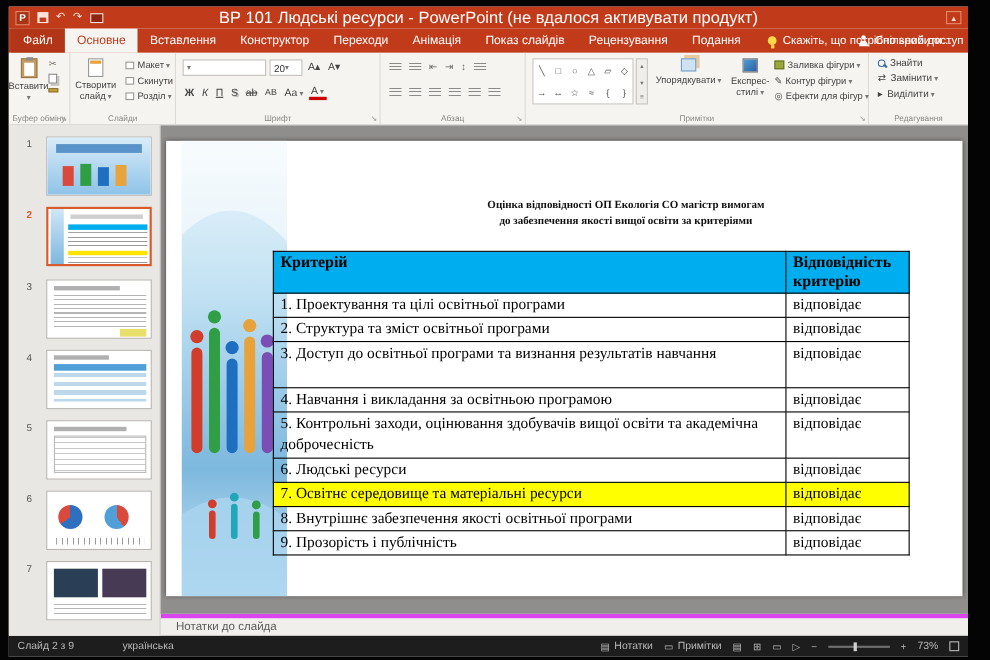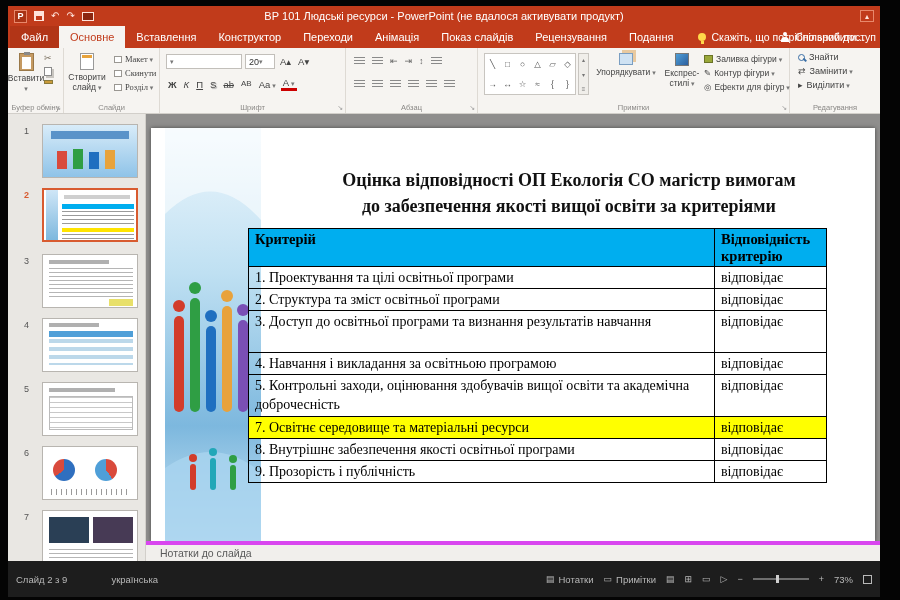--- a/index.html
+++ b/index.html
@@ -12,21 +12,21 @@
   .titlebar { height:20px; background:#c13b1b; color:#fff; position:relative;
               display:flex; align-items:center; padding:0 6px; flex:0 0 auto; }
   .qa { display:flex; gap:7px; align-items:center; z-index:2; }
   .appicon { width:13px; height:13px; background:#a93315; border:1px solid #e8886b;
              color:#fff; font-size:9px; font-weight:bold; display:flex;
              align-items:center; justify-content:center; }
   .qa-ic { font-size:10px; line-height:1; color:#ffe3da; cursor:default; }
   .floppy { width:10px; height:10px; background:#ffe3da; position:relative; }
   .floppy::after { content:""; position:absolute; left:2px; bottom:1px; width:6px; height:4px; background:#c13b1b; }
   .monitor { width:12px; height:9px; border:1px solid #ffe3da; background:#8c2610; }
-  .title-text { position:absolute; left:0; right:0; text-align:center; font-size:11px;
+  .title-text { position:absolute; left:0; right:0; text-align:center; font-size:15px;
                 color:#ffffff; pointer-events:none; }
   .ribbonopt { position:absolute; right:6px; width:14px; height:12px; border:1px solid #e8886b;
                color:#ffe3da; font-size:8px; text-align:center; line-height:11px; }
 
   
   .tabrow { height:22px; background:#c13b1b; display:flex; align-items:stretch;
             padding-left:2px; position:relative; flex:0 0 auto; }
   .tab { padding:0 11px; display:flex; align-items:center; font-size:11px; color:#fff; cursor:default; }
   .tab.file { background:#b23517; }
   .tab.sel { background:#f6f4f1; color:#c13b1b; }
@@ -53,21 +53,21 @@
   .clipicon::before { content:""; position:absolute; left:4px; top:-2px; width:6px; height:3px; background:#8a8a8a; }
   .clipicon::after { content:""; position:absolute; left:2px; top:3px; width:9px; height:12px; background:#fff; }
   .minicol { position:absolute; left:36px; top:6px; display:flex; flex-direction:column; gap:4px; }
   .mini { font-size:9px; line-height:1; color:#7a6f5f; }
   .copyic { width:8px; height:9px; border:1px solid #8a8a8a; background:#fff; box-shadow:2px 2px 0 0 #c8c5c0; }
   .brushic { width:9px; height:4px; background:#c99a3a; border:1px solid #8a7a3a; }
 
   .newslide-ic { width:14px; height:17px; background:#fff; border:1px solid #999; position:relative; }
   .newslide-ic::after { content:""; position:absolute; left:1px; top:1px; right:1px; height:3px; background:#e8a33c; }
   .srows { position:absolute; left:50px; top:6px; display:flex; flex-direction:column; gap:4px; }
-  .srow { display:flex; align-items:center; gap:3px; font-size:8.5px; color:#444;font-family:Liberation Serif, serif; }
+  .srow { display:flex; align-items:center; gap:3px; font-size:8.5px; color:#444; }
   .sq { width:8px; height:7px; border:1px solid #9a9792; background:#fff; }
 
   .frow { position:absolute; display:flex; align-items:center; gap:3px; }
   .combo { height:15px; border:1px solid #c2bfba; background:#fff; font-size:9px;
            display:flex; align-items:center; padding:0 3px; color:#333; }
   .fbtn { font-size:9.5px; color:#444; padding:0 2px; line-height:1; }
   .b { font-weight:bold; } .i { font-style:italic; } .u { text-decoration:underline; }
   .sh { text-shadow:1px 1px 1px #999; } .st { text-decoration:line-through; }
   .fontcolor { border-bottom:3px solid #c00; }
 
@@ -101,39 +101,39 @@
   .thumbrow.sel .tmb { border:2px solid #d85b30; }
   .thumbrow.sel .tnum { color:#d85b30; font-weight:bold; }
   .dec { position:absolute; }
 
   .rightcol { flex:1; display:flex; flex-direction:column; min-width:0; }
   .editor { flex:1; background:#8f8e8d; position:relative; overflow:hidden; }
   .slide { position:absolute; left:5px; top:14px; width:724px; height:414px; background:#fff;
            box-shadow:0 0 4px rgba(0,0,0,.5); }
 
   .deco { position:absolute; left:14px; top:0; bottom:0; width:96px; }
-  .slide-title { position:absolute; left:126px; right:14px; top:39px; text-align:center;
-                 font-family:"Liberation Serif", serif; font-weight:bold; font-size:18px;
+  .slide-title { position:absolute; left:126px; right:14px; top:52px; text-align:center;
+                 font-family:"Liberation Serif", serif; font-weight:bold; font-size:10px;
                  line-height:1.45; color:#111; }
 
   .slidetable { position:absolute; left:97px; right:48px; top:100px; border-collapse:collapse;
                 table-layout:fixed; width:calc(100% - 145px);
                 font-family:"Liberation Serif", serif; color:#000; }
   .slidetable th, .slidetable td { border:1px solid #000; vertical-align:top; }
   .slidetable th { background:#00aeef; font-size:14.5px; font-weight:bold; text-align:left;
                    padding:2px 6px 0 6px; height:38px; }
   .slidetable td { font-size:14px; padding:2px 6px 0 6px; height:22px; line-height:1.35; }
   tr.tall td { height:42px; }
   tr.hl td { background:#ffff00; }
 
   .notesbar { height:20px; background:#f1efec; border-top:4px solid #d946ef; display:flex;
               align-items:center; padding-left:14px; font-size:10.5px; color:#5a5a5a; flex:0 0 auto; }
 
   
-  .statusbar { height:36px; background:#1d1d1d; color:#b9b9b9; display:flex; align-items:center;
+  .statusbar { height:19px; background:#1d1d1d; color:#b9b9b9; display:flex; align-items:center;
                font-size:9.5px; padding:0 8px; flex:0 0 auto; }
   .sb-left { display:flex; gap:44px; align-items:center; }
   .sb-right { margin-left:auto; display:flex; gap:10px; align-items:center; }
   .sb-ic { font-size:9px; color:#b9b9b9; }
   .sb-item { display:flex; gap:4px; align-items:center; }
   .ztrack { width:56px; height:2px; background:#6e6e6e; position:relative; }
   .zthumb { position:absolute; left:42%; top:-3px; width:3px; height:8px; background:#cfcfcf; }
   .fitic { width:9px; height:9px; border:1px solid #b9b9b9; }
 </style>
 </head>
@@ -456,20 +456,24 @@
                   <td>відповідає</td>
                 </tr>
               <tr>
                   <td>4. Навчання і викладання за освітньою програмою</td>
                   <td>відповідає</td>
                 </tr>
               <tr class="tall">
                   <td>5. Контрольні заходи, оцінювання здобувачів вищої освіти та академічна доброчесність</td>
                   <td>відповідає</td>
                 </tr>
+              <tr>
+                  <td>6. Людські ресурси</td>
+                  <td>відповідає</td>
+                </tr>
               <tr class="hl">
                   <td>7. Освітнє середовище та матеріальні ресурси</td>
                   <td>відповідає</td>
                 </tr>
               <tr>
                   <td>8. Внутрішнє забезпечення якості освітньої програми</td>
                   <td>відповідає</td>
                 </tr>
               <tr>
                   <td>9. Прозорість і публічність</td>

